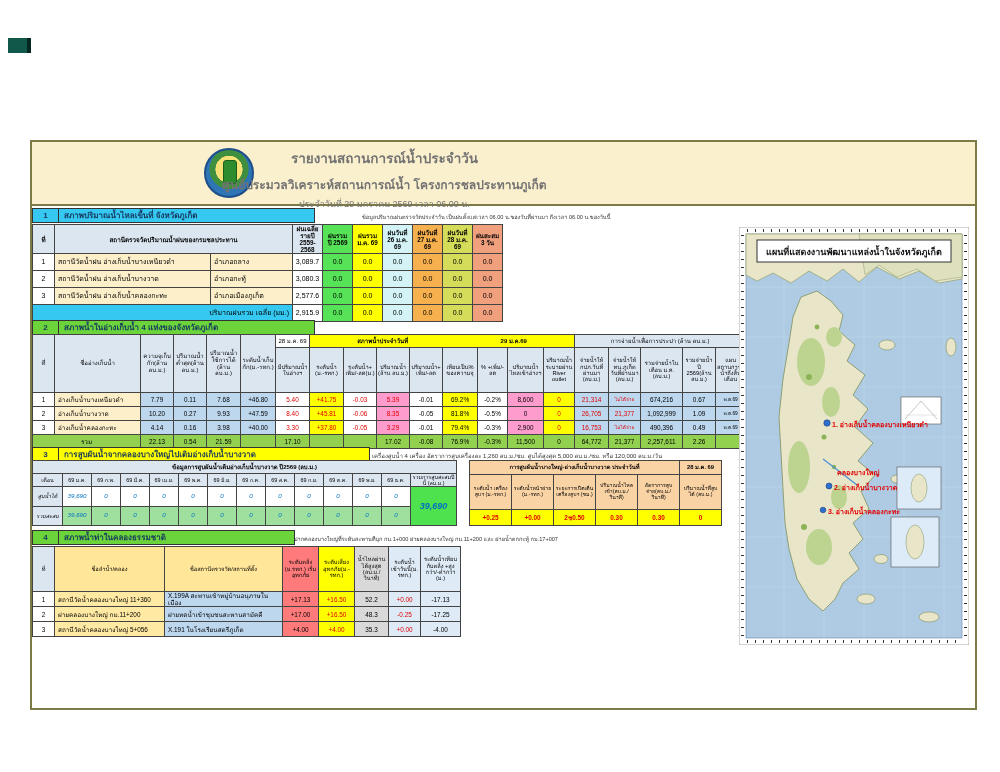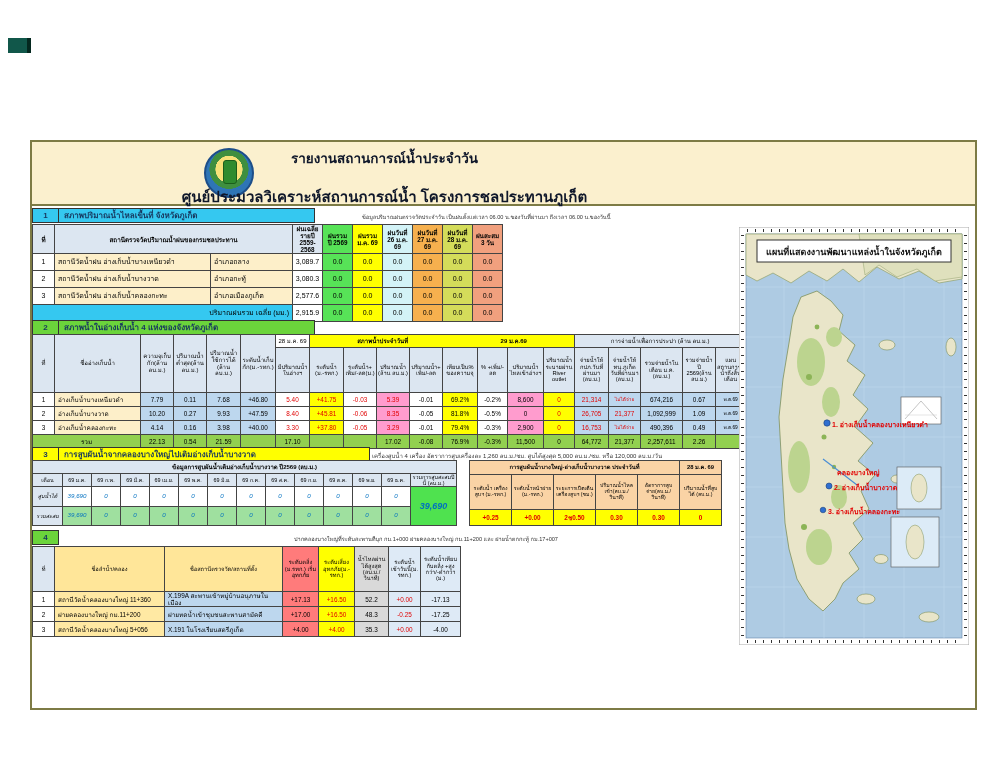--- a/index.html
+++ b/index.html
@@ -10,23 +10,23 @@
   #doc{position:absolute;left:30px;top:140px;width:943px;height:566px;background:#fff;
     border:2px solid #7d7b45;}
   
   #doc-header{position:absolute;left:0;top:0;width:100%;height:62px;background:#fbf0ce;
     border-bottom:2px solid #7d7b45;}
   #logo{position:absolute;left:172px;top:6px;width:50px;height:50px;border-radius:50%;
     background:radial-gradient(circle at 50% 42%,#f7e27a 0 38%,#3f8f3f 39% 55%,#2e75b6 56% 100%);
     border:2px solid #1d4e89;box-sizing:border-box;}
   #logo:after{content:"";position:absolute;left:17px;top:10px;width:12px;height:22px;
     background:#2e8b2e;border:1px solid #1b5e1b;border-radius:3px;}
-  #titles{position:absolute;left:0;top:5px;width:705px;text-align:center;color:#0f172a;}
+  #titles{position:absolute;left:0;top:5px;width:705px;text-align:center;color:#737373;}
   #titles .t1{font-size:13.5px;font-weight:bold;}
-  #titles .t2{font-size:15px;font-weight:bold;margin-top:16px;}
+  #titles .t2{font-size:12px;font-weight:bold;margin-top:6px;}
   #titles .t3{font-size:9px;margin-top:3px;}
   
   table{border-collapse:collapse;table-layout:fixed;}
   th,td{border:1px solid #444;padding:0 1px;text-align:center;vertical-align:middle;
     overflow:hidden;line-height:1.12;}
   .pre{white-space:pre-line;}
   .left{text-align:left;padding-left:3px;}
   .right{text-align:right;padding-right:3px;}
   
   .sec{position:absolute;display:flex;align-items:stretch;height:15px;}
@@ -83,20 +83,21 @@
 <div id="page">
   <div id="corner-tab"></div>
 
   <div id="doc">
 
     <div id="doc-header">
       <div id="logo"></div>
       <div id="titles">
         <div class="t1">รายงานสถานการณ์น้ำประจำวัน</div>
         <div class="t2">ศูนย์ประมวลวิเคราะห์สถานการณ์น้ำ   โครงการชลประทานภูเก็ต</div>
+        <div class="t3">ประจำวันที่  29 มกราคม 2569  เวลา 06.00 น.</div>
       </div>
     </div>
 
     <div class="sec" style="left:0;top:66px;">
       <div class="num bg-cyan">1</div>
       <div class="bar bg-cyan" style="width:245px;">สภาพปริมาณน้ำไหลเขื้นที่ จังหวัดภูเก็ต</div>
     </div>
     <div class="note" style="left:330px;top:71px;">ข้อมูลปริมาณฝนตรวจวัดประจำวัน เป็นฝนตั้งแต่เวลา 06.00 น.ของวันที่ผ่านมา ถึงเวลา 06.00 น.ของวันนี้</div>
 
     <table id="t1">
@@ -446,20 +447,21 @@
               <td class="c-yelc redtx">0.30</td>
               <td class="c-yelc redtx">0.30</td>
               <td class="c-yelc redtx">0</td>
             </tr>
         </tbody>
       </table>
     </div>
 
     <div class="sec" style="left:0;top:388px;">
       <div class="num bg-green">4</div>
+      <div class="bar bg-green" style="width:225px;">สภาพน้ำท่าในคลองธรรมชาติ</div>
     </div>
     <div class="note" style="left:262px;top:393px;">ปากคลองบางใหญ่ที่ระดับสะพานดีบุก กม.1+000    ฝายคลองบางใหญ่ กม.11+200    และ ฝายน้ำตกกะทู้ กม.17+007</div>
 
     <table id="t4">
       <colgroup>
           <col style="width:22px">
           <col style="width:110px">
           <col style="width:118px">
           <col style="width:36px">
           <col style="width:36px">

